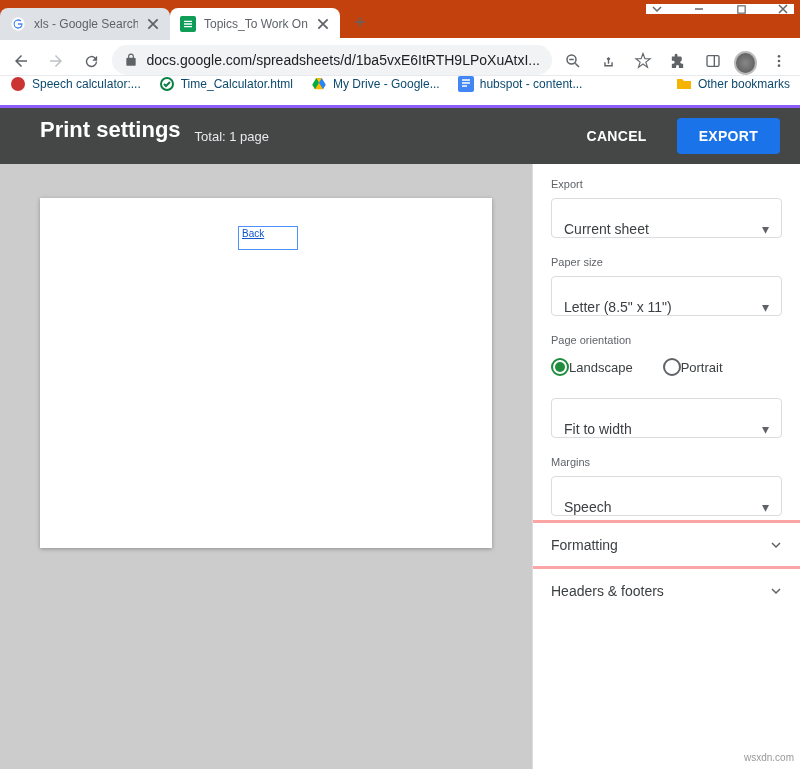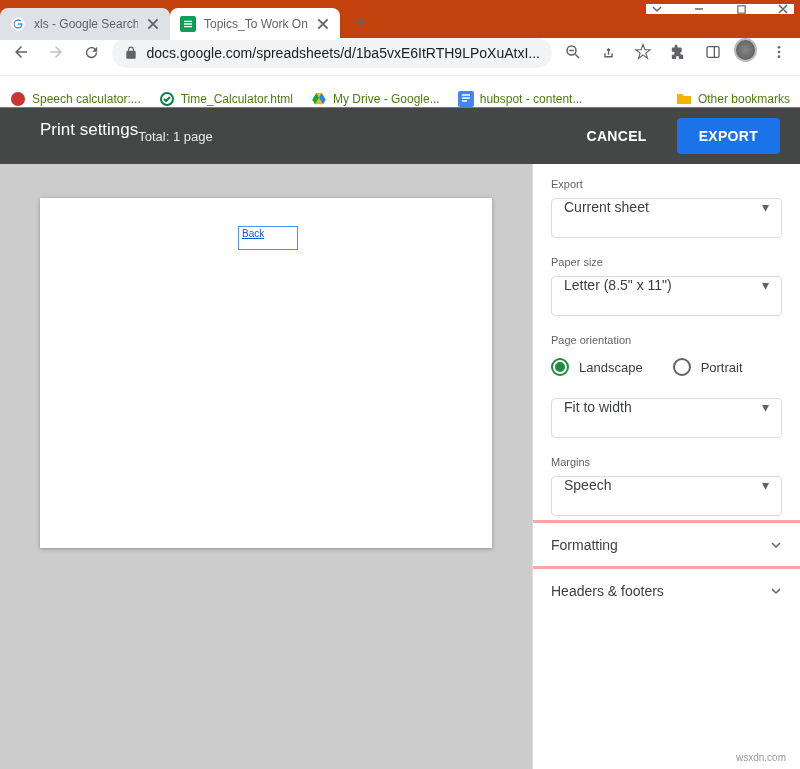--- a/index.html
+++ b/index.html
@@ -6,56 +6,56 @@
 body{width:800px;height:769px;overflow:hidden;background:#fff;position:relative}
 .titlebar{height:10px;background:#fff;display:flex;justify-content:flex-end;align-items:center;padding:0 4px;gap:28px;position:absolute;right:6px;top:4px}
 .winbtn{width:14px;height:14px;color:#666;display:flex;align-items:center;justify-content:center}
 .tabstrip{height:38px;background:#c2410c;display:flex;align-items:flex-start;padding-top:8px;padding-left:0}
 .tab{height:32px;background:#dee1e6;border-radius:8px 8px 0 0;display:flex;align-items:center;padding:0 10px;gap:8px;font-size:12px;color:#5f6368;max-width:170px;min-width:150px;position:relative}
 .tab.active{background:#fff}
 .tab .favicon{width:16px;height:16px;flex-shrink:0}
 .tab .title{white-space:nowrap;overflow:hidden;text-overflow:clip;flex:1}
 .tab .close{width:14px;height:14px;color:#5f6368;flex-shrink:0}
 .newtab{width:28px;height:28px;display:flex;align-items:center;justify-content:center;color:#5f6368;margin-left:6px;margin-bottom:2px}
-.addrrow{height:38px;background:#fff;display:flex;align-items:flex-start;padding:0 8px;gap:8px;border-bottom:1px solid #e8eaed}
+.addrrow{height:38px;background:#fff;display:flex;align-items:flex-end;padding:0 8px;gap:8px;border-bottom:1px solid #e8eaed}
 .navbtn{width:28px;height:28px;display:flex;align-items:center;justify-content:center;color:#5f6368;border-radius:50%}
 .navbtn.dis{color:#bdc1c6}
 .addrbar{flex:1;height:30px;background:#f1f3f4;border-radius:15px;display:flex;align-items:center;padding:0 12px;gap:8px;font-size:14px;color:#202124}
 .addrbar .lock{width:14px;height:14px}
 .ribtn{width:28px;height:28px;display:flex;align-items:center;justify-content:center;color:#5f6368}
 .avatar{width:24px;height:24px;border-radius:50%;background:radial-gradient(circle,#888,#555);border:2px solid #bbb}
-.bmbar{height:32px;background:#fff;display:flex;align-items:flex-end;padding:0 10px;gap:18px;font-size:12px;color:#4d7c0f;border-bottom:1px solid #8b5cf6}
+.bmbar{height:32px;background:#fff;display:flex;align-items:flex-start;padding:0 10px;gap:18px;font-size:12px;color:#0c4a6e;border-bottom:3px solid #8b5cf6}
 .bm{display:flex;align-items:center;gap:6px;white-space:nowrap}
 .bm .bi{width:16px;height:16px;flex-shrink:0}
 .bmfill{flex:1}
 .app{position:relative;height:661px;background:#ccc}
 .tophdr{height:56px;background:#444746;display:flex;align-items:center;padding:0 20px;color:#fff}
-.tophdr h1{font-size:17px;font-weight:400;margin:0 0 12px 20px}
-.tophdr .tot{font-size:13px;color:#e8eaed;}
+.tophdr h1{font-size:22px;font-weight:700;margin:0 0 12px 20px}
+.tophdr .tot{font-size:13px;color:#e8eaed;margin-left:14px}
 .tophdr .sp{flex:1}
 .btn{height:36px;padding:0 22px;font-size:14px;font-weight:700;border:none;border-radius:4px;cursor:pointer;letter-spacing:.3px}
 .btn.cancel{background:transparent;color:#fff}
 .btn.export{background:#1a73e8;color:#fff;margin-left:8px}
 .workspace{display:flex;height:605px}
 .preview{flex:1;background:#ccc;display:flex;justify-content:center;padding-top:34px}
 .page{width:452px;height:350px;background:#fff;box-shadow:0 1px 4px rgba(0,0,0,.3);position:relative}
 .backcell{position:absolute;left:198px;top:28px;width:60px;height:24px;border:1px solid #4d90fe;background:#fff;font-size:10px;color:#15c;text-decoration:underline;padding:1px 3px}
 .sidepanel{width:268px;background:#fff;overflow-y:auto;font-size:13px;color:#3c4043;border-left:1px solid #dadce0}
 .sec{padding:14px 18px 4px}
 .seclbl{font-size:11px;color:#5f6368;margin-bottom:8px}
-.dd{height:40px;border:1px solid #dadce0;border-radius:4px;display:flex;align-items:flex-start;justify-content:space-between;padding:0 12px;font-size:14px;color:#3c4043;cursor:pointer}
+.dd{height:40px;border:1px solid #dadce0;border-radius:4px;display:flex;align-items:flex-end;justify-content:space-between;padding:0 12px;font-size:14px;color:#3c4043;cursor:pointer}
 .dd .car{color:#5f6368}
 .radios{display:flex;gap:30px;padding:4px 0}
-.radio{display:flex;align-items:center;gap:10px;font-size:13px;cursor:pointer}
+.radio{display:flex;align-items:center;font-size:13px;cursor:pointer}
 .rcirc{width:18px;height:18px;border:2px solid #5f6368;border-radius:50%;position:relative}
 .rcirc.sel{border-color:#1e8e3e}
 .rcirc.sel::after{content:"";position:absolute;width:10px;height:10px;background:#1e8e3e;border-radius:50%;top:2px;left:2px}
 .link{color:#1a73e8;font-size:13px;font-weight:500;padding:14px 18px;cursor:pointer;letter-spacing:.2px}
 .acc{height:46px;border-top:3px solid #fca5a5;display:flex;align-items:center;justify-content:space-between;padding:0 18px;font-size:14px;cursor:pointer}
-.watermark{position:absolute;right:14px;bottom:6px;font-size:10px;color:#999}
+.watermark{position:absolute;right:6px;bottom:6px;font-size:10px;color:#999}
 svg{display:block}
 </style>
 </head>
 <body>
 
 <div class="titlebar">
   <div class="winbtn">
       <svg width="12" height="12" viewBox="0 0 12 12">
         <path d="M2 4l4 4 4-4" stroke="currentColor" fill="none" stroke-width="1.5"></path>
       </svg>

